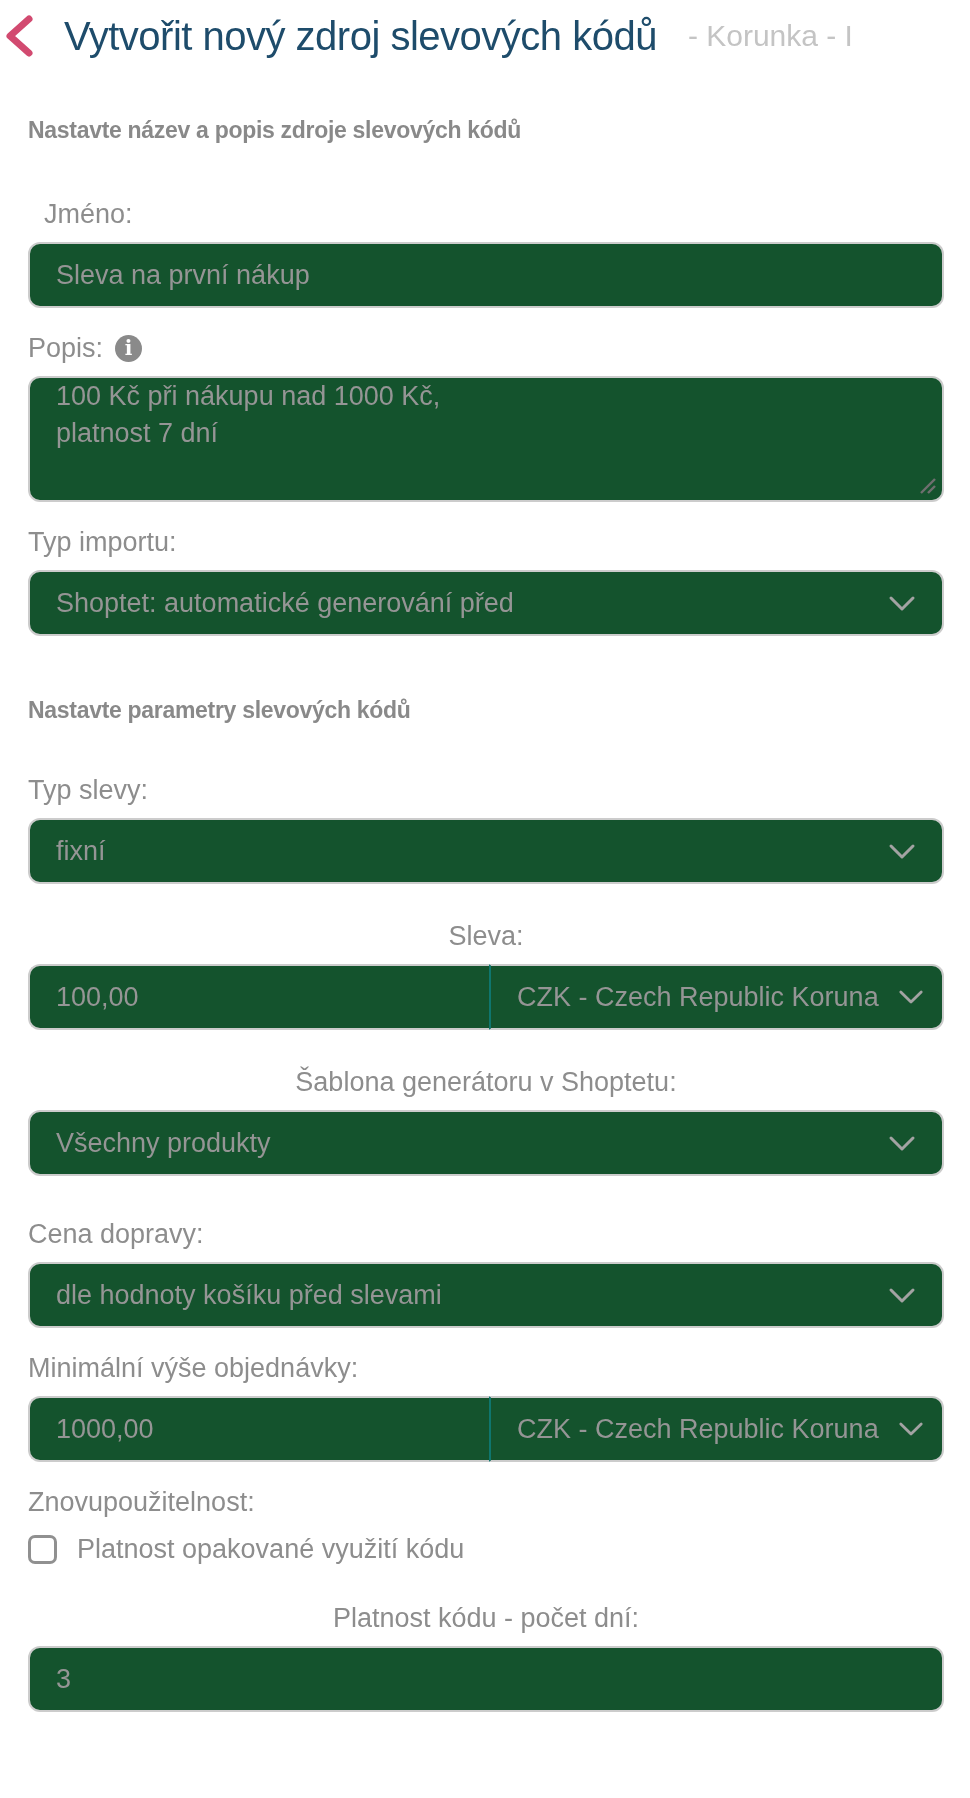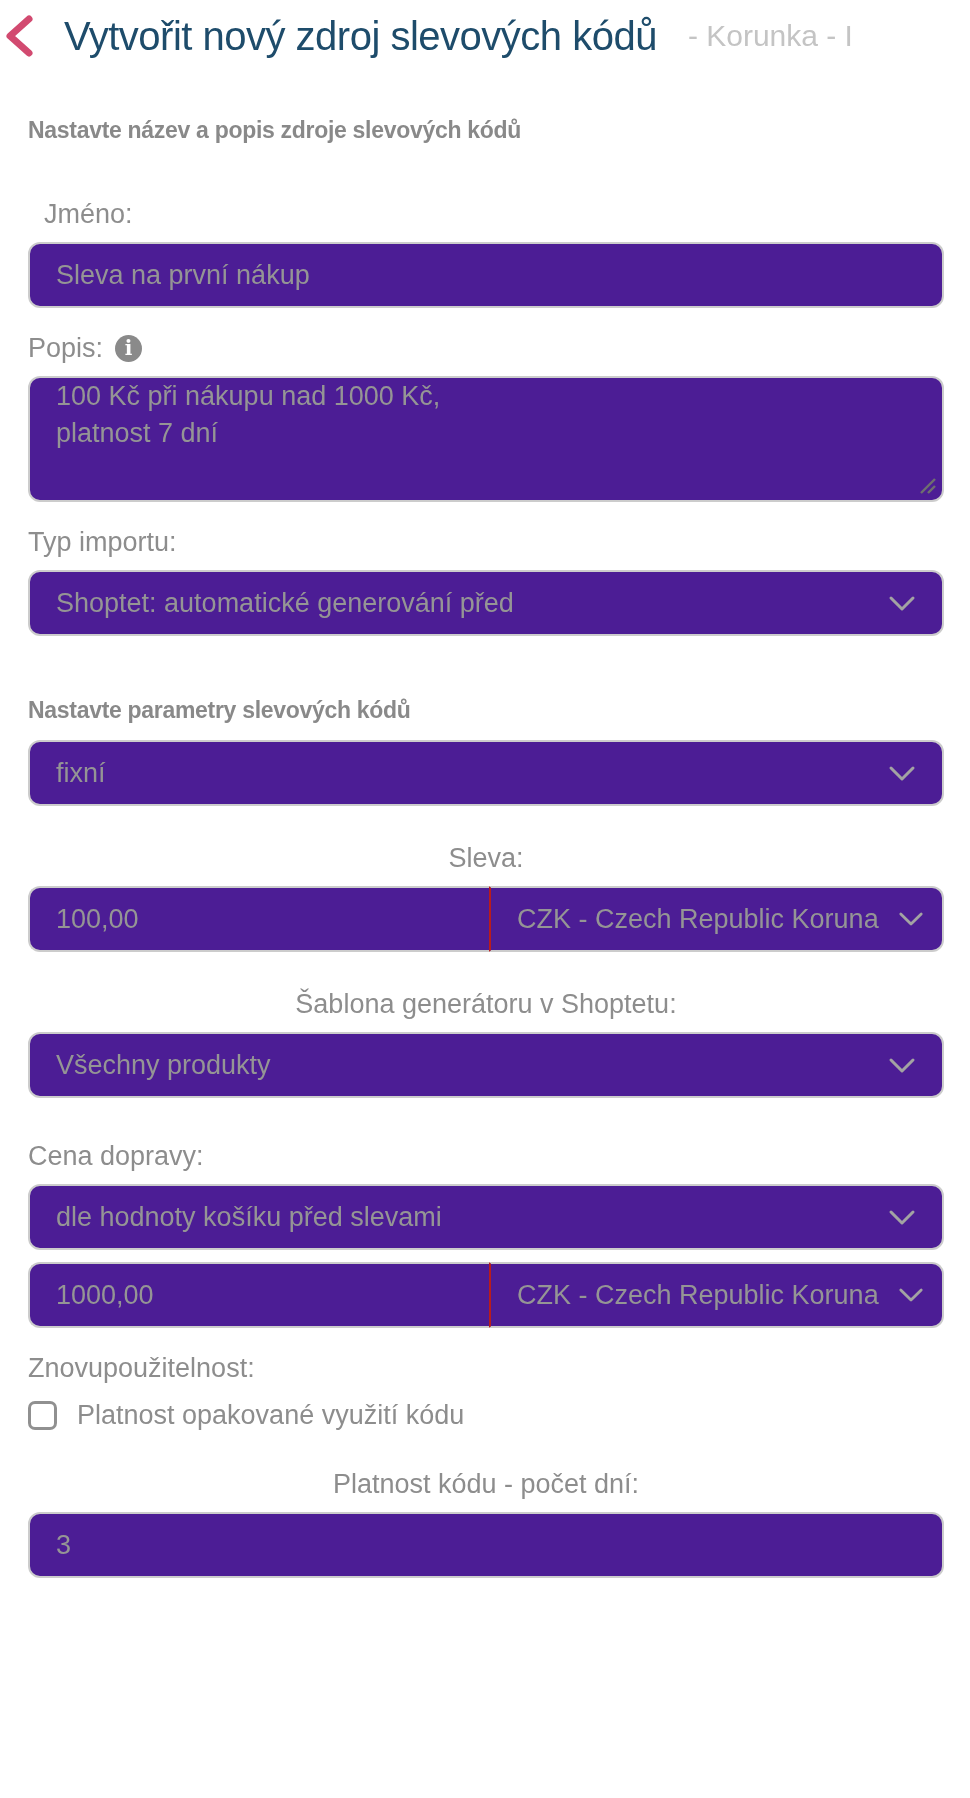--- a/index.html
+++ b/index.html
@@ -51,21 +51,21 @@
   .mt-42 { margin-top: 42px; }
   .mt-40 { margin-top: 24px; }
   .mt-36 { margin-top: 36px; text-align: center; }
   .label-row { display: flex; align-items: center; gap: 12px; }
 
   
   .control {
     margin-top: 12px;
     width: 100%; height: 66px;
     border: 2px solid #cccccc; border-radius: 12px;
-    background: #4c1d95;
+    background: #14532d;
     display: flex; align-items: center;
     padding: 0 26px;
     font-size: 27px; color: #959595;
   }
   input.control {
     outline: none;
     font-family: "Liberation Sans", "DejaVu Sans", sans-serif;
   }
   .textarea-wrap { position: relative; margin-top: 12px; }
   textarea.control {
@@ -94,21 +94,21 @@
   .amount-row { display: flex; margin-top: 12px; width: 100%; }
   .amount-row input.amount {
     margin-top: 0;
     flex: 0 0 461px; width: 461px;
     border-radius: 12px 0 0 12px; border-right: none;
   }
   .amount-row .select.currency {
     margin-top: 0;
     flex: 1 1 auto; width: auto;
     border-radius: 0 12px 12px 0;
-    border-left: 2px solid #b91c1c;
+    border-left: 2px solid #0f766e;
     padding-right: 18px;
   }
 
   
   .checkbox-row {
     margin-top: 14px;
     display: flex; align-items: center; gap: 20px;
     cursor: pointer; height: 34px;
   }
   .checkbox-box {
@@ -166,20 +166,21 @@
     <span class="select-value">Shoptet: automatické generování před</span>
     <span class="chev">
       <svg width="28" height="17" viewBox="0 0 28 17">
           <polyline points="3,3 14,14 25,3" fill="none" stroke="#a3a3a3" stroke-width="3" stroke-linecap="round" stroke-linejoin="round"></polyline>
         </svg>
     </span>
   </div>
 
   <div class="section-heading params">Nastavte parametry slevových kódů</div>
 
+  <label class="field-label mt-46">Typ slevy:</label>
   <div class="control select">
     <span class="select-value">fixní</span>
     <span class="chev">
       <svg width="28" height="17" viewBox="0 0 28 17">
           <polyline points="3,3 14,14 25,3" fill="none" stroke="#a3a3a3" stroke-width="3" stroke-linecap="round" stroke-linejoin="round"></polyline>
         </svg>
     </span>
   </div>
 
   <label class="field-label mt-36">Sleva:</label>
@@ -208,20 +209,21 @@
   <label class="field-label mt-42">Cena dopravy:</label>
   <div class="control select">
     <span class="select-value">dle hodnoty košíku před slevami</span>
     <span class="chev">
       <svg width="28" height="17" viewBox="0 0 28 17">
           <polyline points="3,3 14,14 25,3" fill="none" stroke="#a3a3a3" stroke-width="3" stroke-linecap="round" stroke-linejoin="round"></polyline>
         </svg>
     </span>
   </div>
 
+  <label class="field-label mt-40">Minimální výše objednávky:</label>
   <div class="amount-row">
     <input class="control amount" type="text" value="1000,00" style="">
     <div class="control select currency">
       <span class="select-value">CZK - Czech Republic Koruna</span>
       <span class="chev">
         <svg width="26" height="16" viewBox="0 0 28 17">
             <polyline points="3,3 14,14 25,3" fill="none" stroke="#a3a3a3" stroke-width="3" stroke-linecap="round" stroke-linejoin="round"></polyline>
           </svg>
       </span>
     </div>

